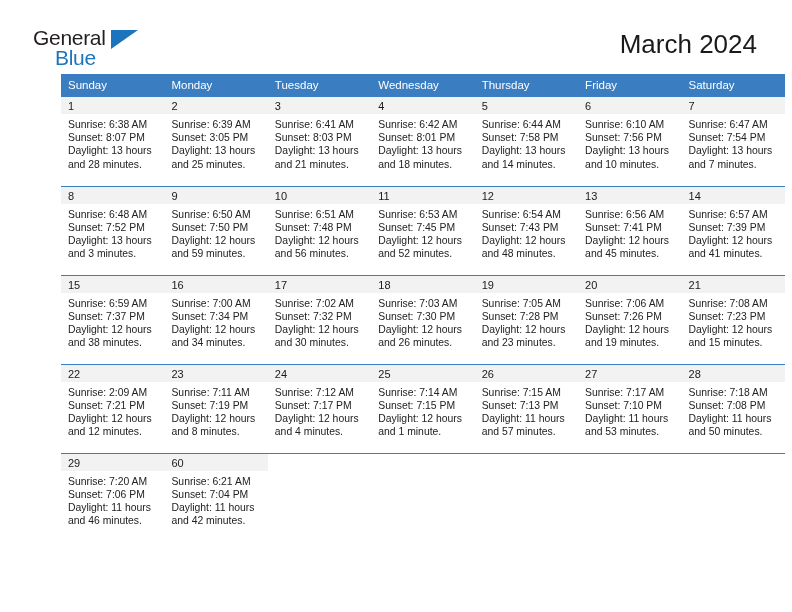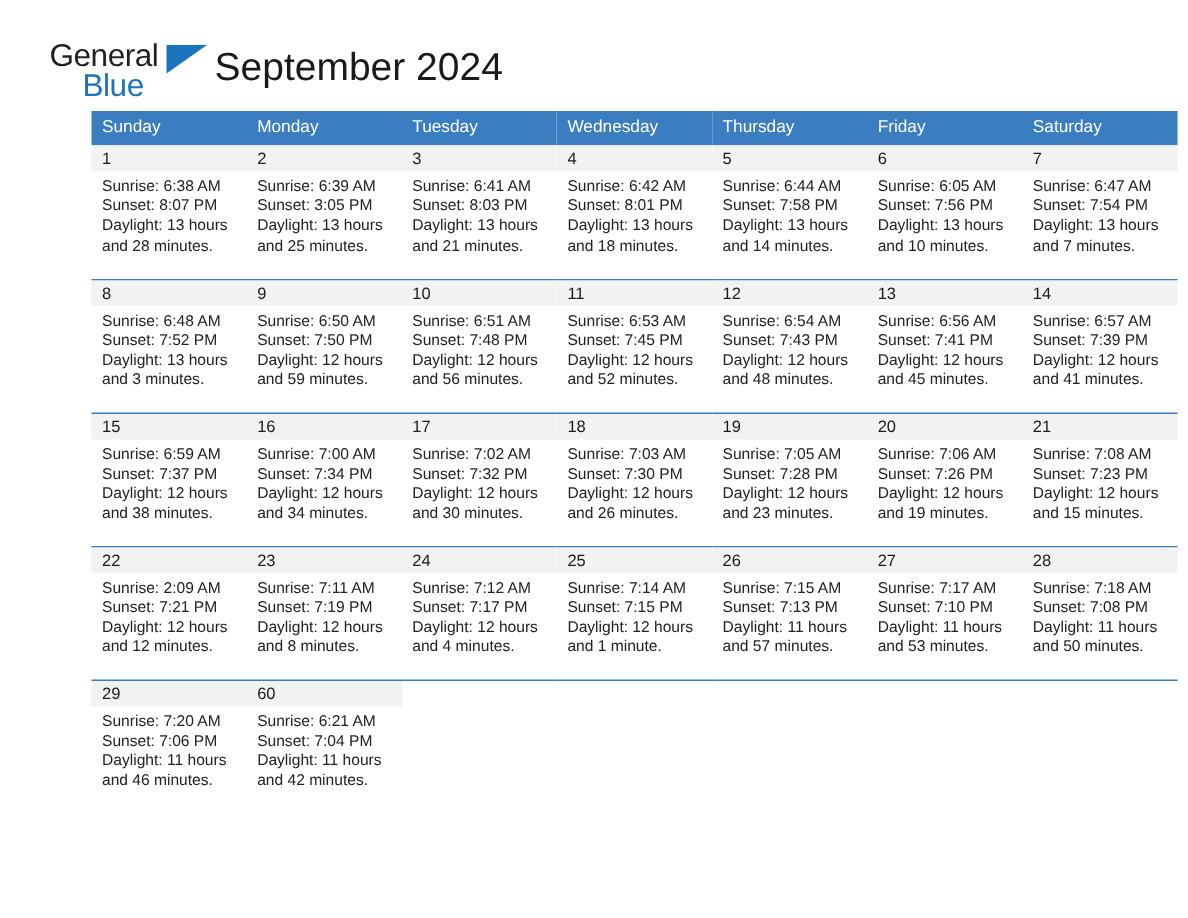--- a/index.html
+++ b/index.html
@@ -19,20 +19,21 @@
     width: 792px;
     height: 612px;
     box-sizing: border-box;
     padding: 0;
   }
 
   
   .top {
     display: flex;
     align-items: flex-start;
+    justify-content: space-between;
     padding: 27px 35px 0 33px;
     height: 74px;
     box-sizing: border-box;
   }
   .logo {
     position: relative;
     width: 110px;
     height: 46px;
     line-height: 1;
     user-select: none;
@@ -144,21 +145,21 @@
 
 <div class="page">
 
   <div class="top">
     <div class="logo">
       <span class="logo-general">General</span>
       <span class="logo-tri"></span>
       <span class="logo-blue">Blue</span>
     </div>
     <div class="titles">
-      <div class="cal-title">September 2024</div>
+      <div class="cal-title">March 2024</div>
     </div>
   </div>
 
   <div class="cal-wrap">
     <table class="cal">
       <thead>
         <tr>
           <th>Sunday</th>
           <th>Monday</th>
           <th>Tuesday</th>
@@ -222,21 +223,21 @@
                   <div>Sunset: 7:58 PM</div>
                   <div>Daylight: 13 hours</div>
                   <div>and 14 minutes.</div>
                 </div>
               </div>
             </td>
             <td>
               <div class="cell">
                 <div class="daynum-band">6</div>
                 <div class="info">
-                  <div>Sunrise: 6:05 AM</div>
+                  <div>Sunrise: 6:10 AM</div>
                   <div>Sunset: 7:56 PM</div>
                   <div>Daylight: 13 hours</div>
                   <div>and 10 minutes.</div>
                 </div>
               </div>
             </td>
             <td>
               <div class="cell">
                 <div class="daynum-band">7</div>
                 <div class="info">

